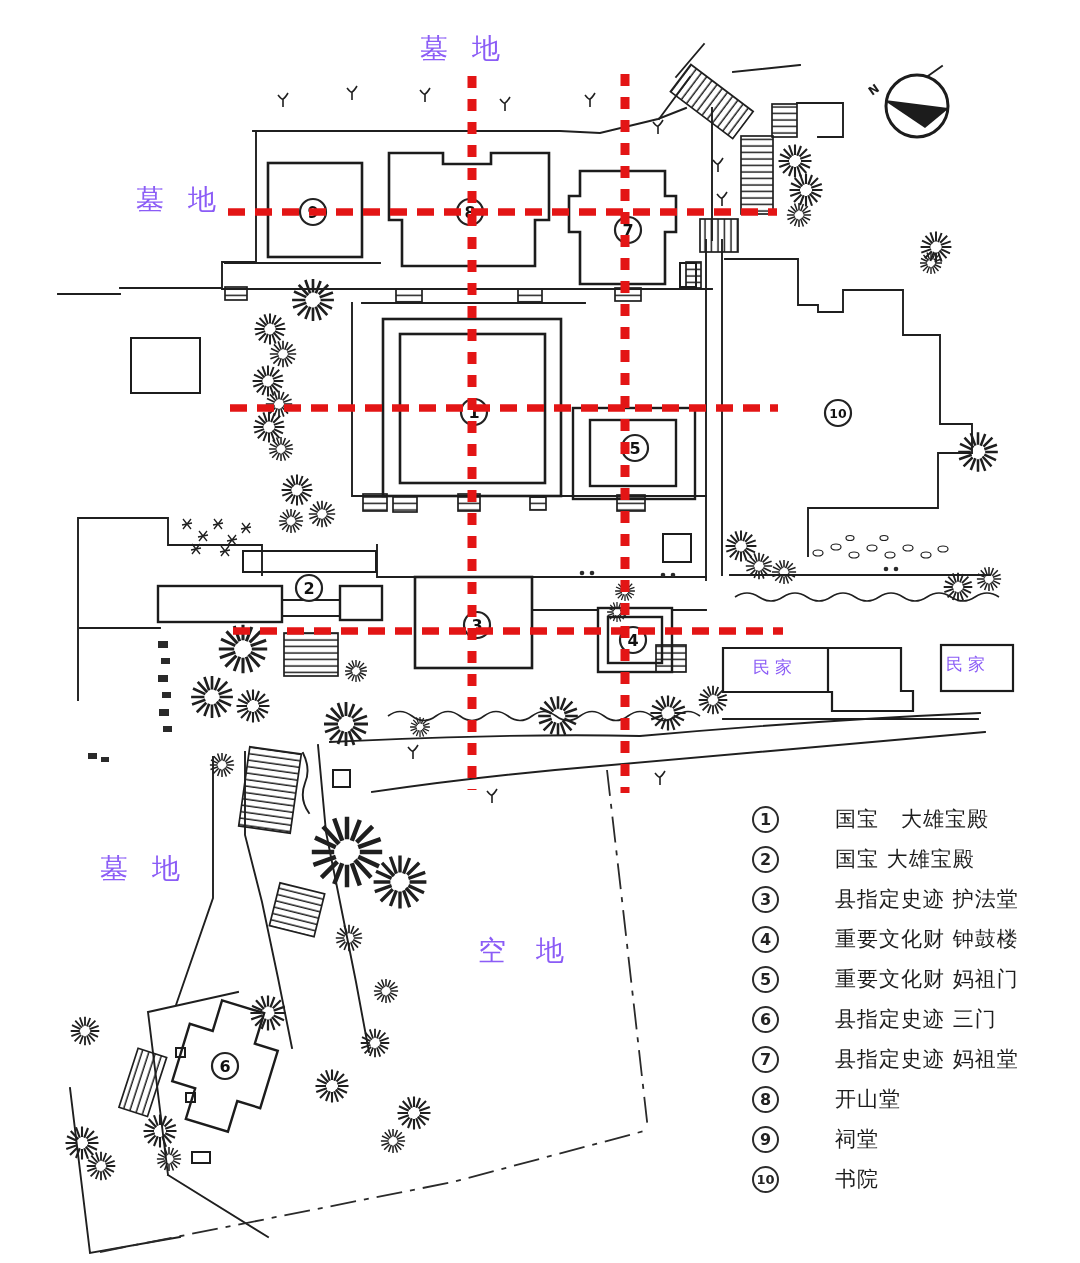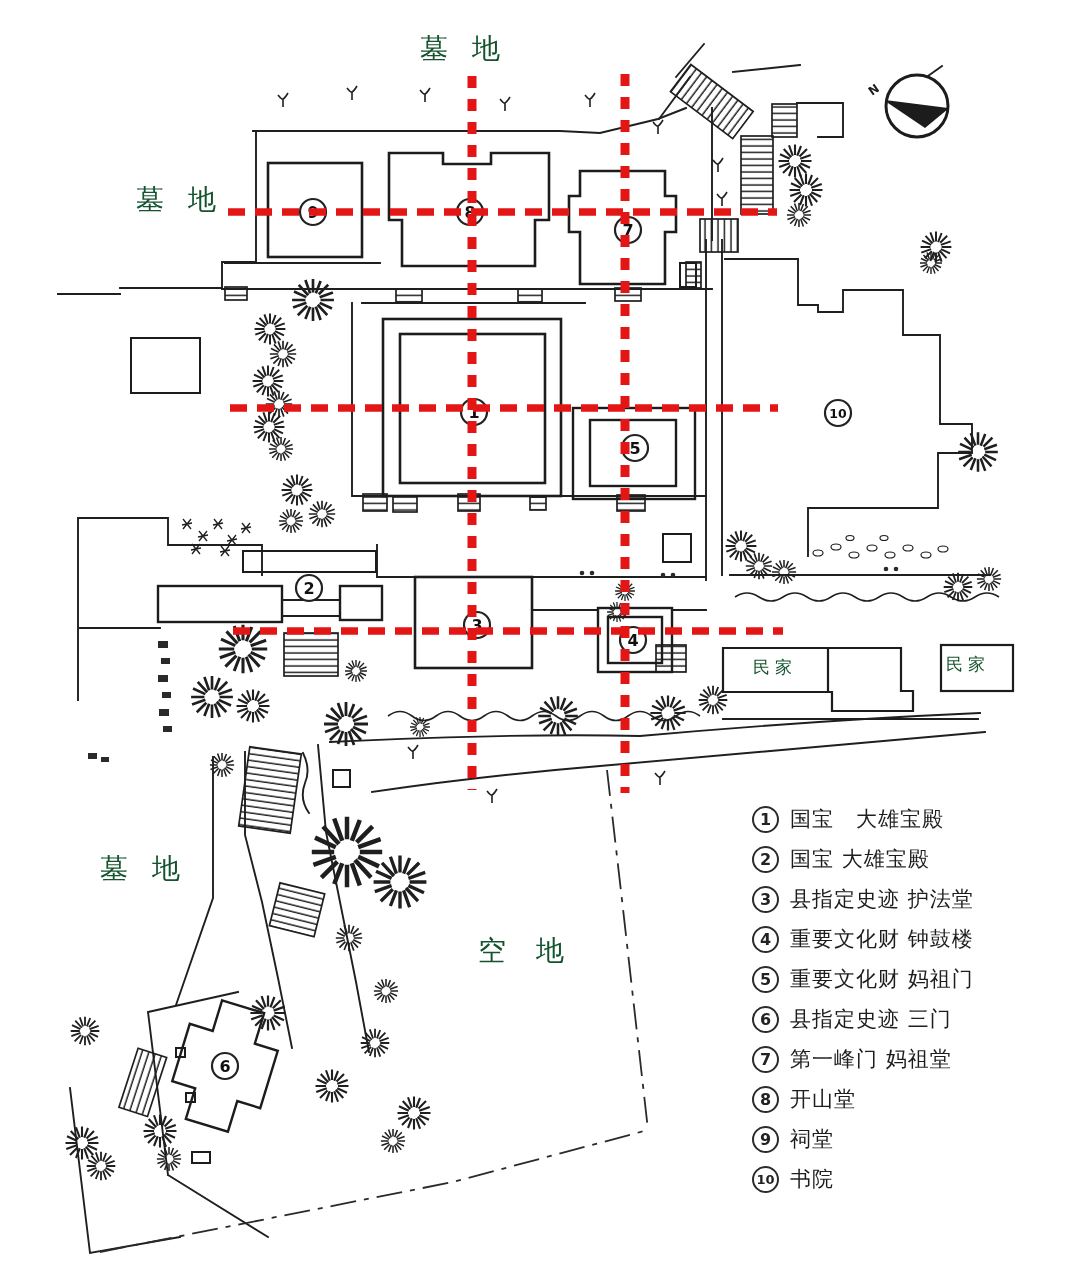--- a/index.html
+++ b/index.html
@@ -1,27 +1,27 @@
 <!DOCTYPE html>
 <html><head>
 <meta charset="utf-8">
 <style>
   html,body{margin:0;padding:0;background:#fff;}
   .canvas{position:relative;width:1080px;height:1263px;background:#fff;overflow:hidden;
           font-family:"DejaVu Sans",sans-serif;}
   svg{position:absolute;left:0;top:0;}
-  .lbl{position:absolute;color:#14532d;white-space:nowrap;}
+  .lbl{position:absolute;color:#8b5cf6;white-space:nowrap;}
   .wide{font-size:28px;letter-spacing:24px;font-weight:500;}
   .house{font-size:17px;letter-spacing:5px;font-weight:400;}
   .legend{position:absolute;left:752px;top:799px;}
   .legend-row{display:flex;align-items:center;height:40px;gap:11px;}
   .lnum{display:inline-flex;align-items:center;justify-content:center;
         width:27px;height:27px;border:2px solid #2b2b2b;border-radius:50%;
         font-size:16px;font-weight:bold;color:#222;box-sizing:border-box;flex:0 0 27px;}
-  .ltext{font-size:21px;color:#1d1d1d;letter-spacing:1px;}
+  .ltext{font-size:21px;color:#1d1d1d;letter-spacing:1px;margin-left:45px;}
   .marker circle{fill:#ffffff;fill-opacity:.85;stroke:#222;stroke-width:2.2;}
   .marker text{font-size:16px;font-weight:bold;fill:#111;text-anchor:middle;}
   .marker.m10 text{font-size:12.5px;}
 </style>
 </head>
 <body>
 
 <div class="canvas">
 
 <svg width="1080" height="1263" viewBox="0 0 1080 1263">
@@ -335,21 +335,21 @@
   <div class="legend-row">
         <span class="lnum">5</span>
         <span class="ltext">重要文化财 妈祖门</span>
       </div>
   <div class="legend-row">
         <span class="lnum">6</span>
         <span class="ltext">县指定史迹 三门</span>
       </div>
   <div class="legend-row">
         <span class="lnum">7</span>
-        <span class="ltext">第一峰门 妈祖堂</span>
+        <span class="ltext">县指定史迹 妈祖堂</span>
       </div>
   <div class="legend-row">
         <span class="lnum">8</span>
         <span class="ltext">开山堂</span>
       </div>
   <div class="legend-row">
         <span class="lnum">9</span>
         <span class="ltext">祠堂</span>
       </div>
   <div class="legend-row">

